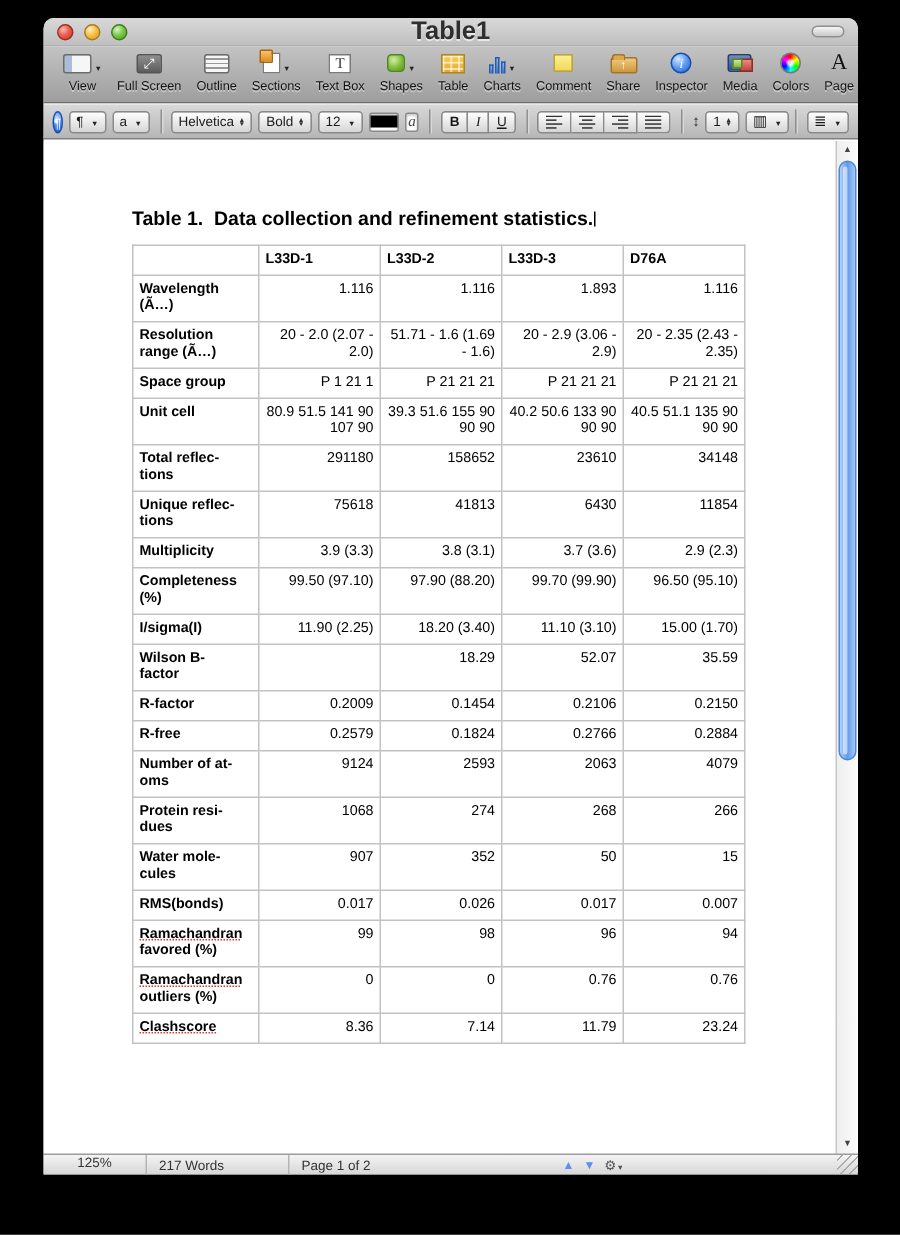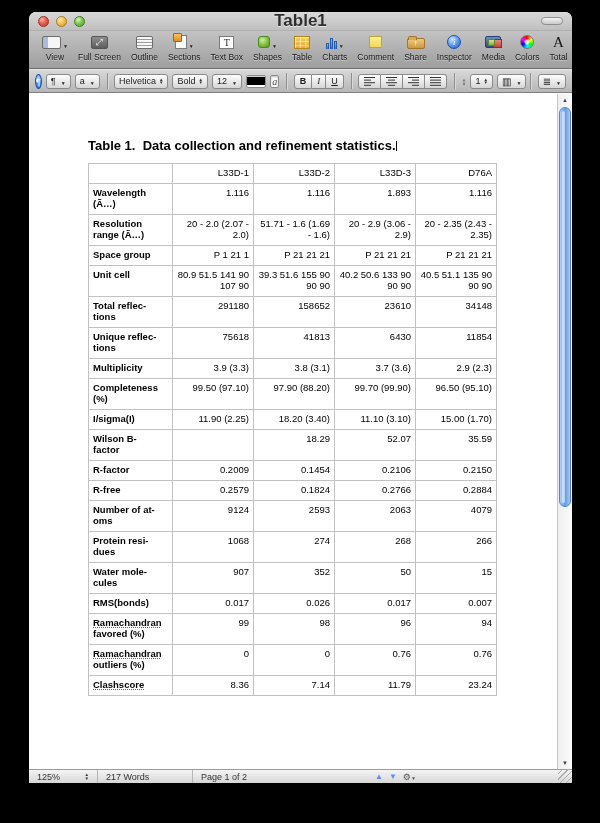--- a/index.html
+++ b/index.html
@@ -98,21 +98,21 @@
 
   
   .content { position:absolute; top:82px; left:0; right:0; bottom:14px; background:#fff; }
   .doc { position:absolute; left:59px; top:44px; width:409px; color:#000; }
   .doc-title { font-size:13px; font-weight:bold; white-space:pre; margin-bottom:10px; }
   .caret { display:inline-block; width:1px; height:10px; background:#000; vertical-align:-1px; }
   table.stats { border-collapse:collapse; table-layout:fixed; width:408px; }
   table.stats col.c0 { width:84px; } table.stats col.cd { width:81px; }
   table.stats th, table.stats td { border:1px solid #c2c2c2; font-size:9.5px; line-height:11px;
     padding:3px 4px 5px 4px; vertical-align:top; white-space:pre-line; }
-  table.stats thead th { text-align:right; font-weight:normal; }
+  table.stats thead th { text-align:left; font-weight:bold; }
   table.stats tbody th { text-align:left; font-weight:bold; }
   table.stats tbody td { text-align:right; font-weight:normal; }
   .misspell { text-decoration:underline dotted #e23326; text-decoration-thickness:1px; text-underline-offset:1px; }
 
   
   .scrollbar { position:absolute; top:0; bottom:0; right:0; width:15px;
     border-left:1px solid #c6c6c6; background:linear-gradient(to right,#efefef,#fbfbfb); }
   .sb-up, .sb-down { position:absolute; left:0; width:14px; height:12px; text-align:center;
     font-size:6px; color:#444; line-height:12px; }
   .sb-up { top:0; } .sb-down { bottom:0; }
@@ -121,21 +121,21 @@
     background:linear-gradient(to right,#b4d2f8 0%,#5f9ae9 50%,#a6c9f5 100%); }
   .sb-thumb::after { content:""; position:absolute; left:2px; top:3px; width:3px; height:calc(100% - 6px);
     border-radius:2px; background:rgba(255,255,255,.55); }
 
   
   .statusbar { position:absolute; bottom:0; left:0; right:0; height:14px;
     background:linear-gradient(#f4f4f4,#d7d7d7); border-top:1px solid #9b9b9b;
     display:flex; align-items:center; font-size:9px; color:#333; }
   .ssep { width:1px; height:14px; background:#b5b5b5; }
   .sseg { display:flex; align-items:center; height:14px; padding:0 8px; gap:4px; white-space:nowrap; }
-  .zoomseg { width:68px; justify-content:space-between; }
+  .zoomseg { width:68px; justify-content:space-between;flex-direction:column; }
   .wordseg { width:94px; }
   .pageseg { width:110px; }
   .navseg { margin-left:64px; gap:6px; }
   .tri { font-size:8px; color:#5b8ff1; line-height:10px; }
   .gear { font-size:9px; color:#555; }
   .gear-dd { font-size:5px; color:#555; }
   .grip { position:absolute; right:0; bottom:0; width:14px; height:14px;
     background:repeating-linear-gradient(135deg, transparent 0 3px, #ababab 3px 4px); }
 </style>
 </head>
@@ -240,21 +240,21 @@
     <div class="titem">
       <div class="icn">
           <span class="ic-colors"></span>
         </div>
       <div class="tlabel">Colors</div>
     </div>
     <div class="titem">
       <div class="icn">
           <span class="ic-fonts">A</span>
         </div>
-      <div class="tlabel">Total</div>
+      <div class="tlabel">Page</div>
     </div>
   </div>
 
   <div class="formatbar">
     <span class="pstyle-ball">¶</span>
     <span class="fbtn">
         <span>¶</span>
         <span class="dd">▼</span>
       </span>
     <span class="fbtn">

